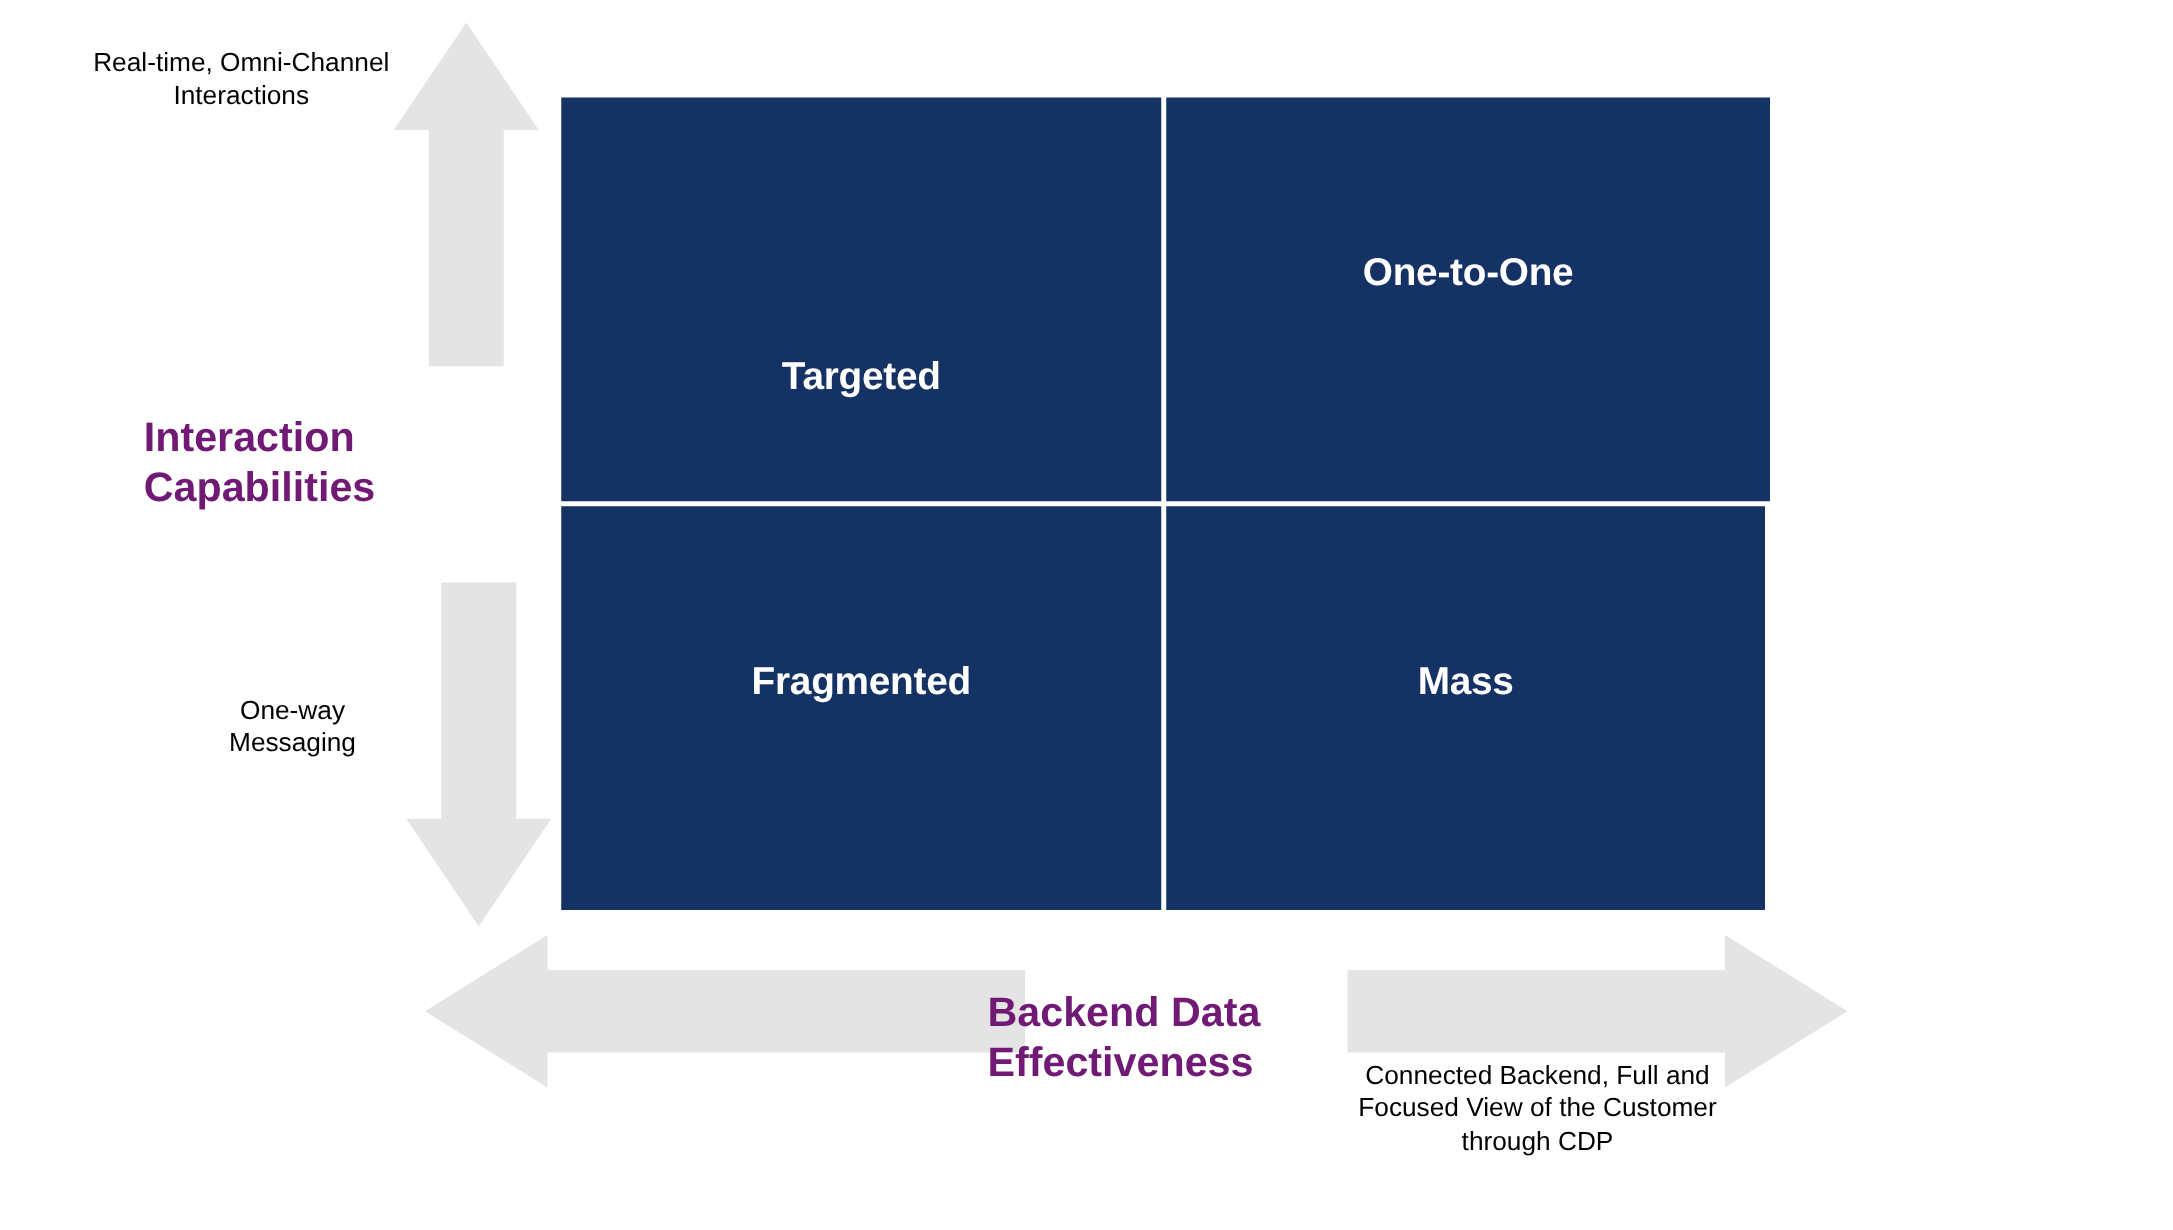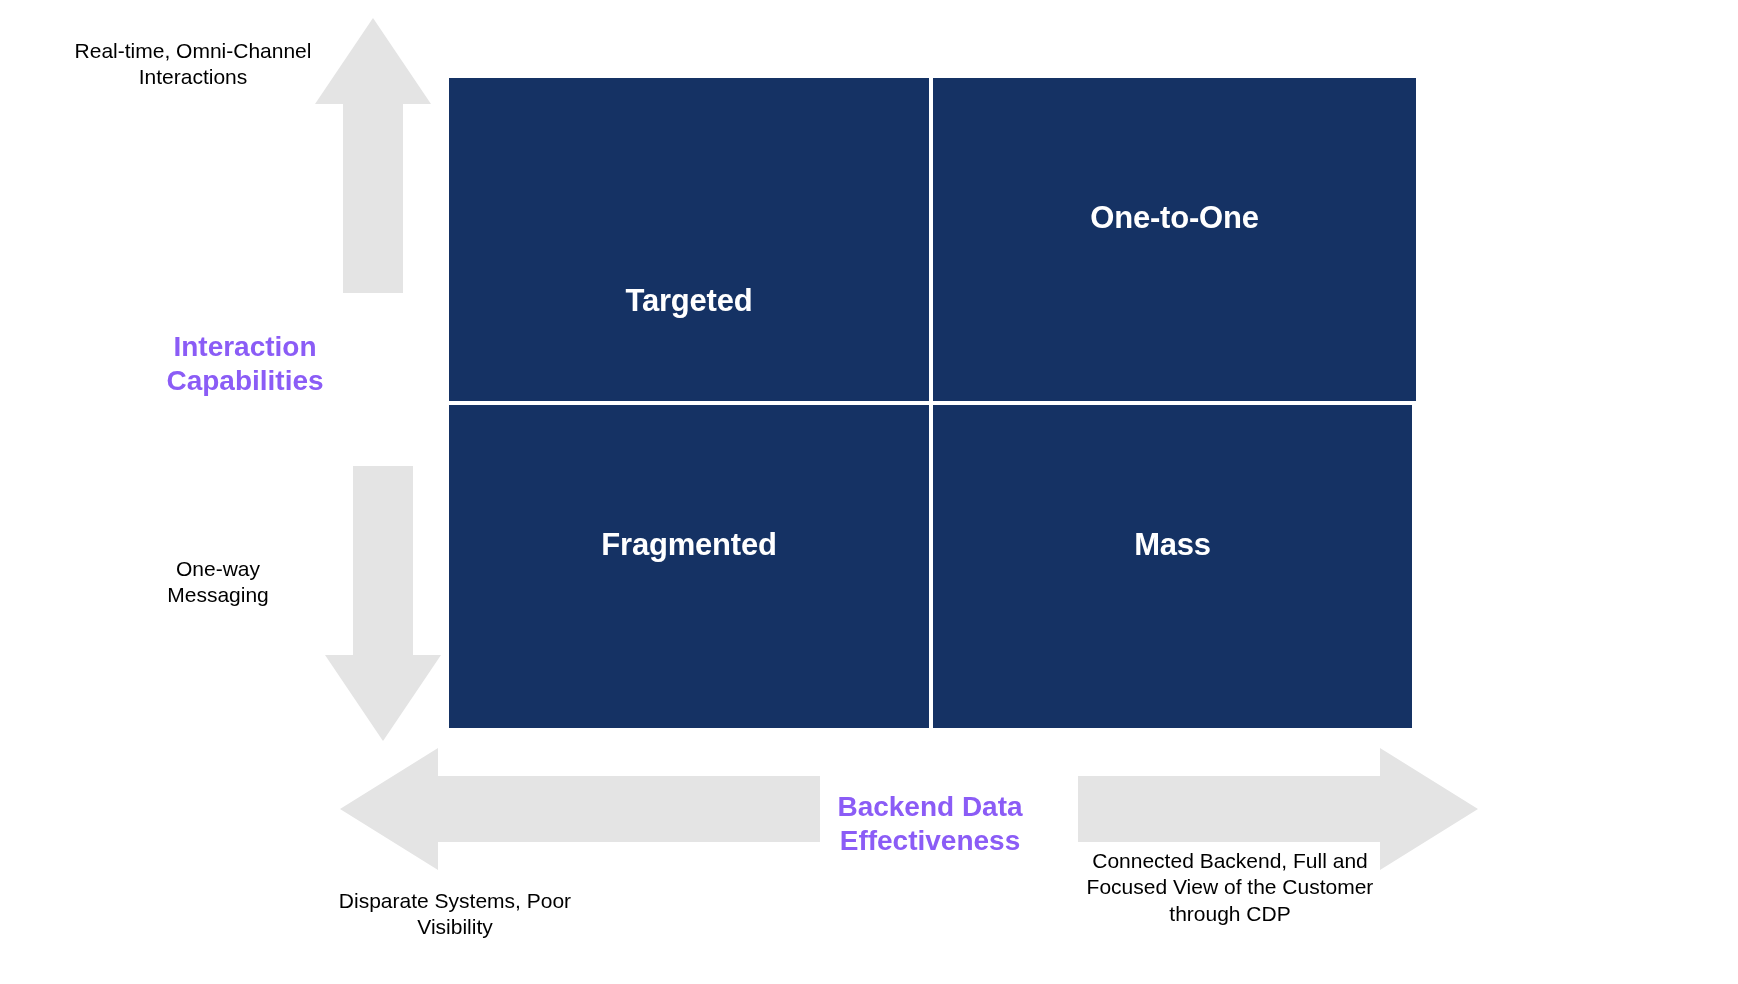--- a/index.html
+++ b/index.html
@@ -71,29 +71,29 @@
   .plain-label {
     position: absolute;
     font-size: 21px;
     line-height: 1.25;
     color: #000000;
     text-align: center;
     font-weight: normal;
   }
   .axis-title {
     position: absolute;
-    font-size: 28px;
+    font-size: 33px;
     line-height: 1.22;
-    color: #8b5cf6;
-    text-align: center;
+    color: #701a75;
+    text-align: left;
     font-weight: bold;
   }
 
   #label-y-high { left: 48px;  top: 38px;  width: 290px; }
-  #label-y-low  { left: 128px; top: 556px; width: 180px; }
+  #label-y-low  { left: 144px; top: 556px; width: 180px; }
   #y-axis-title { left: 115px; top: 330px; width: 260px; }
   #x-axis-title { left: 790px; top: 790px; width: 280px; }
   #label-x-low  { left: 315px; top: 888px; width: 280px; }
   #label-x-high { left: 1060px; top: 848px; width: 340px; }
 </style>
 </head>
 <body>
 
 <div id="canvas">
 
@@ -140,17 +140,16 @@
 
   <div class="axis-title" id="x-axis-title">
     <div>Backend Data</div>
     <div>Effectiveness</div>
   </div>
 
   <svg class="arrow-svg" id="arrow-right" viewBox="0 0 400 122" preserveAspectRatio="none">
     <polygon class="arrow-shape" points="400,61 302,0 302,28 0,28 0,94 302,94 302,122"></polygon>
   </svg>
 
-  <div class="plain-label" id="label-x-low">Disparate Systems, Poor Visibility</div>
 
   <div class="plain-label" id="label-x-high">Connected Backend, Full and Focused View of the Customer through CDP</div>
 
 </div>
 
 </body></html>

